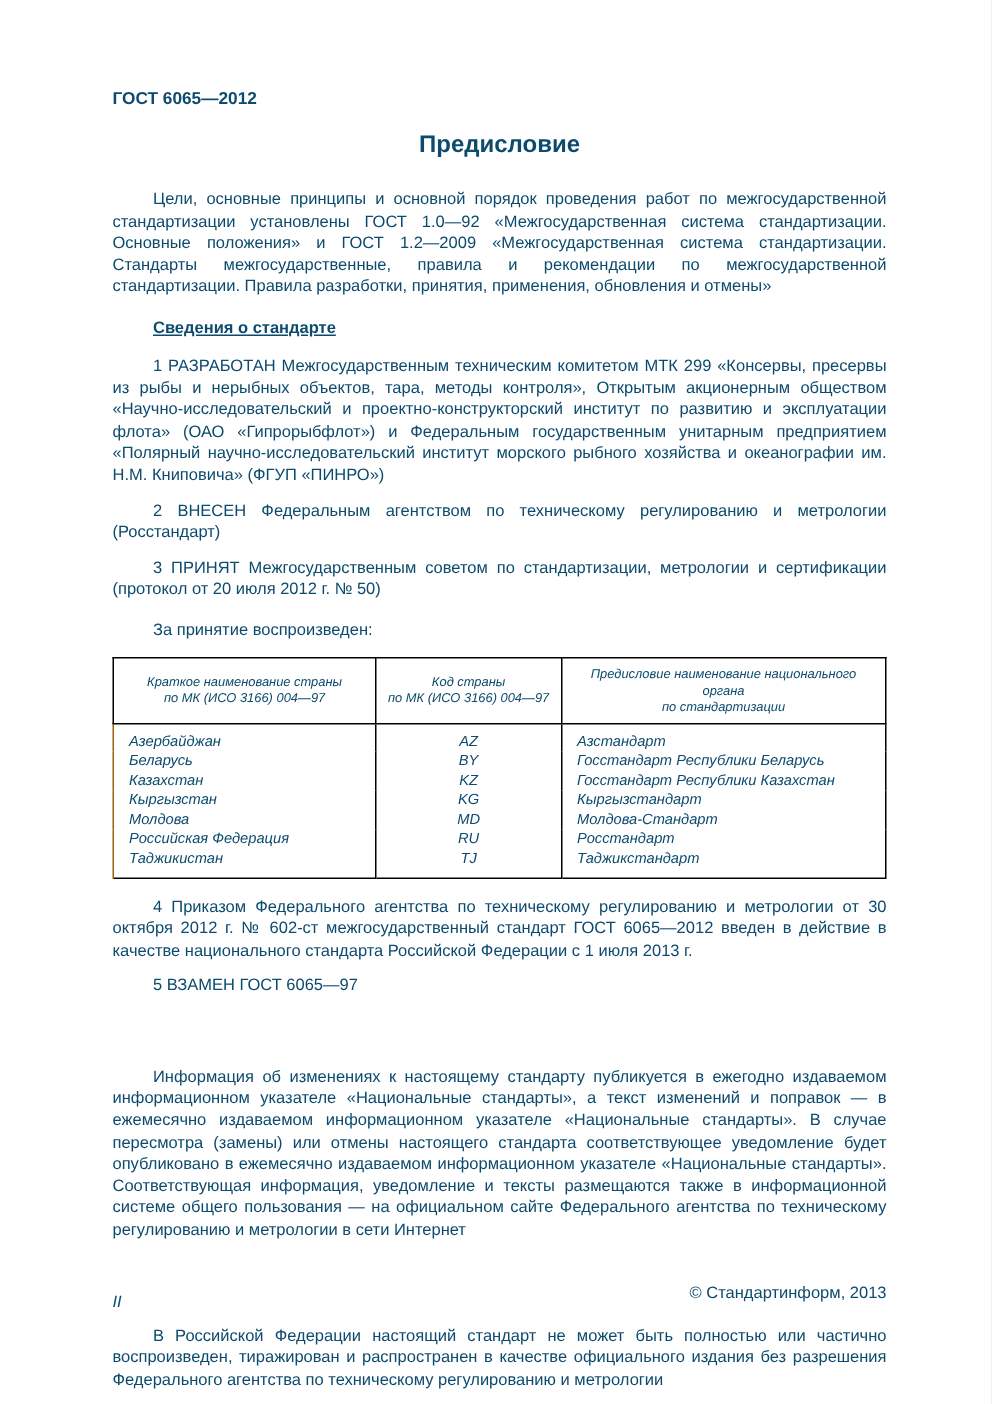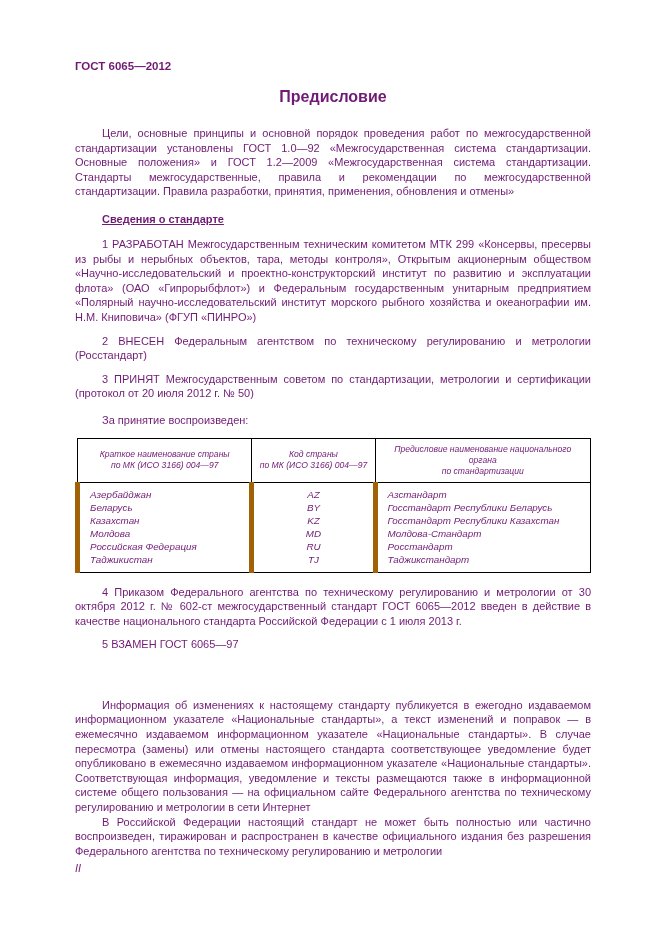--- a/index.html
+++ b/index.html
@@ -1,21 +1,21 @@
 <!DOCTYPE html>
 <html><head>
 <meta charset="utf-8">
 <style>
   html, body { margin: 0; padding: 0; background: #e8e8e8; }
   .page {
     width: 661px;
     height: 936px;
     margin: 0 auto;
     background: #ffffff;
-    color: #701a75;
+    color: #0c4a6e;
     font-family: "Liberation Sans", sans-serif;
     box-sizing: border-box;
     padding: 60px 70px 30px 75px;
     position: relative;
     overflow: hidden;
   }
   .doc-number {
     font-size: 11.5px;
     font-weight: bold;
     margin-bottom: 16px;
@@ -50,21 +50,21 @@
     border: 1px solid #000;
     font-weight: normal;
     font-size: 8.6px;
     line-height: 11px;
     text-align: center;
     vertical-align: middle;
     padding: 5px 4px;
     white-space: pre-line;
   }
   table.vote-table td {
-    border-left: 5px solid #a16207;
+    border-left: 1px solid #a16207;
     border-right: 1px solid #000;
     font-size: 9.8px;
     line-height: 13px;
     padding: 0 10px;
     vertical-align: top;
   }
   table.vote-table { border: 1px solid #000; font-style: italic; }
   table.vote-table tbody tr:first-child td { padding-top: 5px; }
   table.vote-table tbody tr:last-child td { padding-bottom: 6px; }
   .col-country { width: 34%; }
@@ -132,20 +132,25 @@
         <td>Беларусь</td>
         <td class="code-cell">BY</td>
         <td>Госстандарт Республики Беларусь</td>
       </tr>
       <tr>
         <td>Казахстан</td>
         <td class="code-cell">KZ</td>
         <td>Госстандарт Республики Казахстан</td>
       </tr>
       <tr>
+        <td>Кыргызстан</td>
+        <td class="code-cell">KG</td>
+        <td>Кыргызстандарт</td>
+      </tr>
+      <tr>
         <td>Молдова</td>
         <td class="code-cell">MD</td>
         <td>Молдова-Стандарт</td>
       </tr>
       <tr>
         <td>Российская Федерация</td>
         <td class="code-cell">RU</td>
         <td>Росстандарт</td>
       </tr>
       <tr>
@@ -155,18 +160,19 @@
       </tr>
     </tbody>
   </table>
 
   <p class="para">4 Приказом Федерального агентства по техническому регулированию и метрологии от 30 октября 2012 г. № 602-ст межгосударственный стандарт ГОСТ 6065—2012 введен в действие в качестве национального стандарта Российской Федерации с 1 июля 2013 г.</p>
 
   <p class="para item5">5 ВЗАМЕН ГОСТ 6065—97</p>
 
   <p class="para notice">Информация об изменениях к настоящему стандарту публикуется в ежегодно издаваемом информационном указателе «Национальные стандарты», а текст изменений и поправок — в ежемесячно издаваемом информационном указателе «Национальные стандарты». В случае пересмотра (замены) или отмены настоящего стандарта соответствующее уведомление будет опубликовано в ежемесячно издаваемом информационном указателе «Национальные стандарты». Соответствующая информация, уведомление и тексты размещаются также в информационной системе общего пользования — на официальном сайте Федерального агентства по техническому регулированию и метрологии в сети Интернет</p>
 
+  <div class="copyright">© Стандартинформ, 2013</div>
 
   <p class="para">В Российской Федерации настоящий стандарт не может быть полностью или частично воспроизведен, тиражирован и распространен в качестве официального издания без разрешения Федерального агентства по техническому регулированию и метрологии</p>
 
   <div class="page-number">II</div>
 
 </div>
 
 </body></html>

